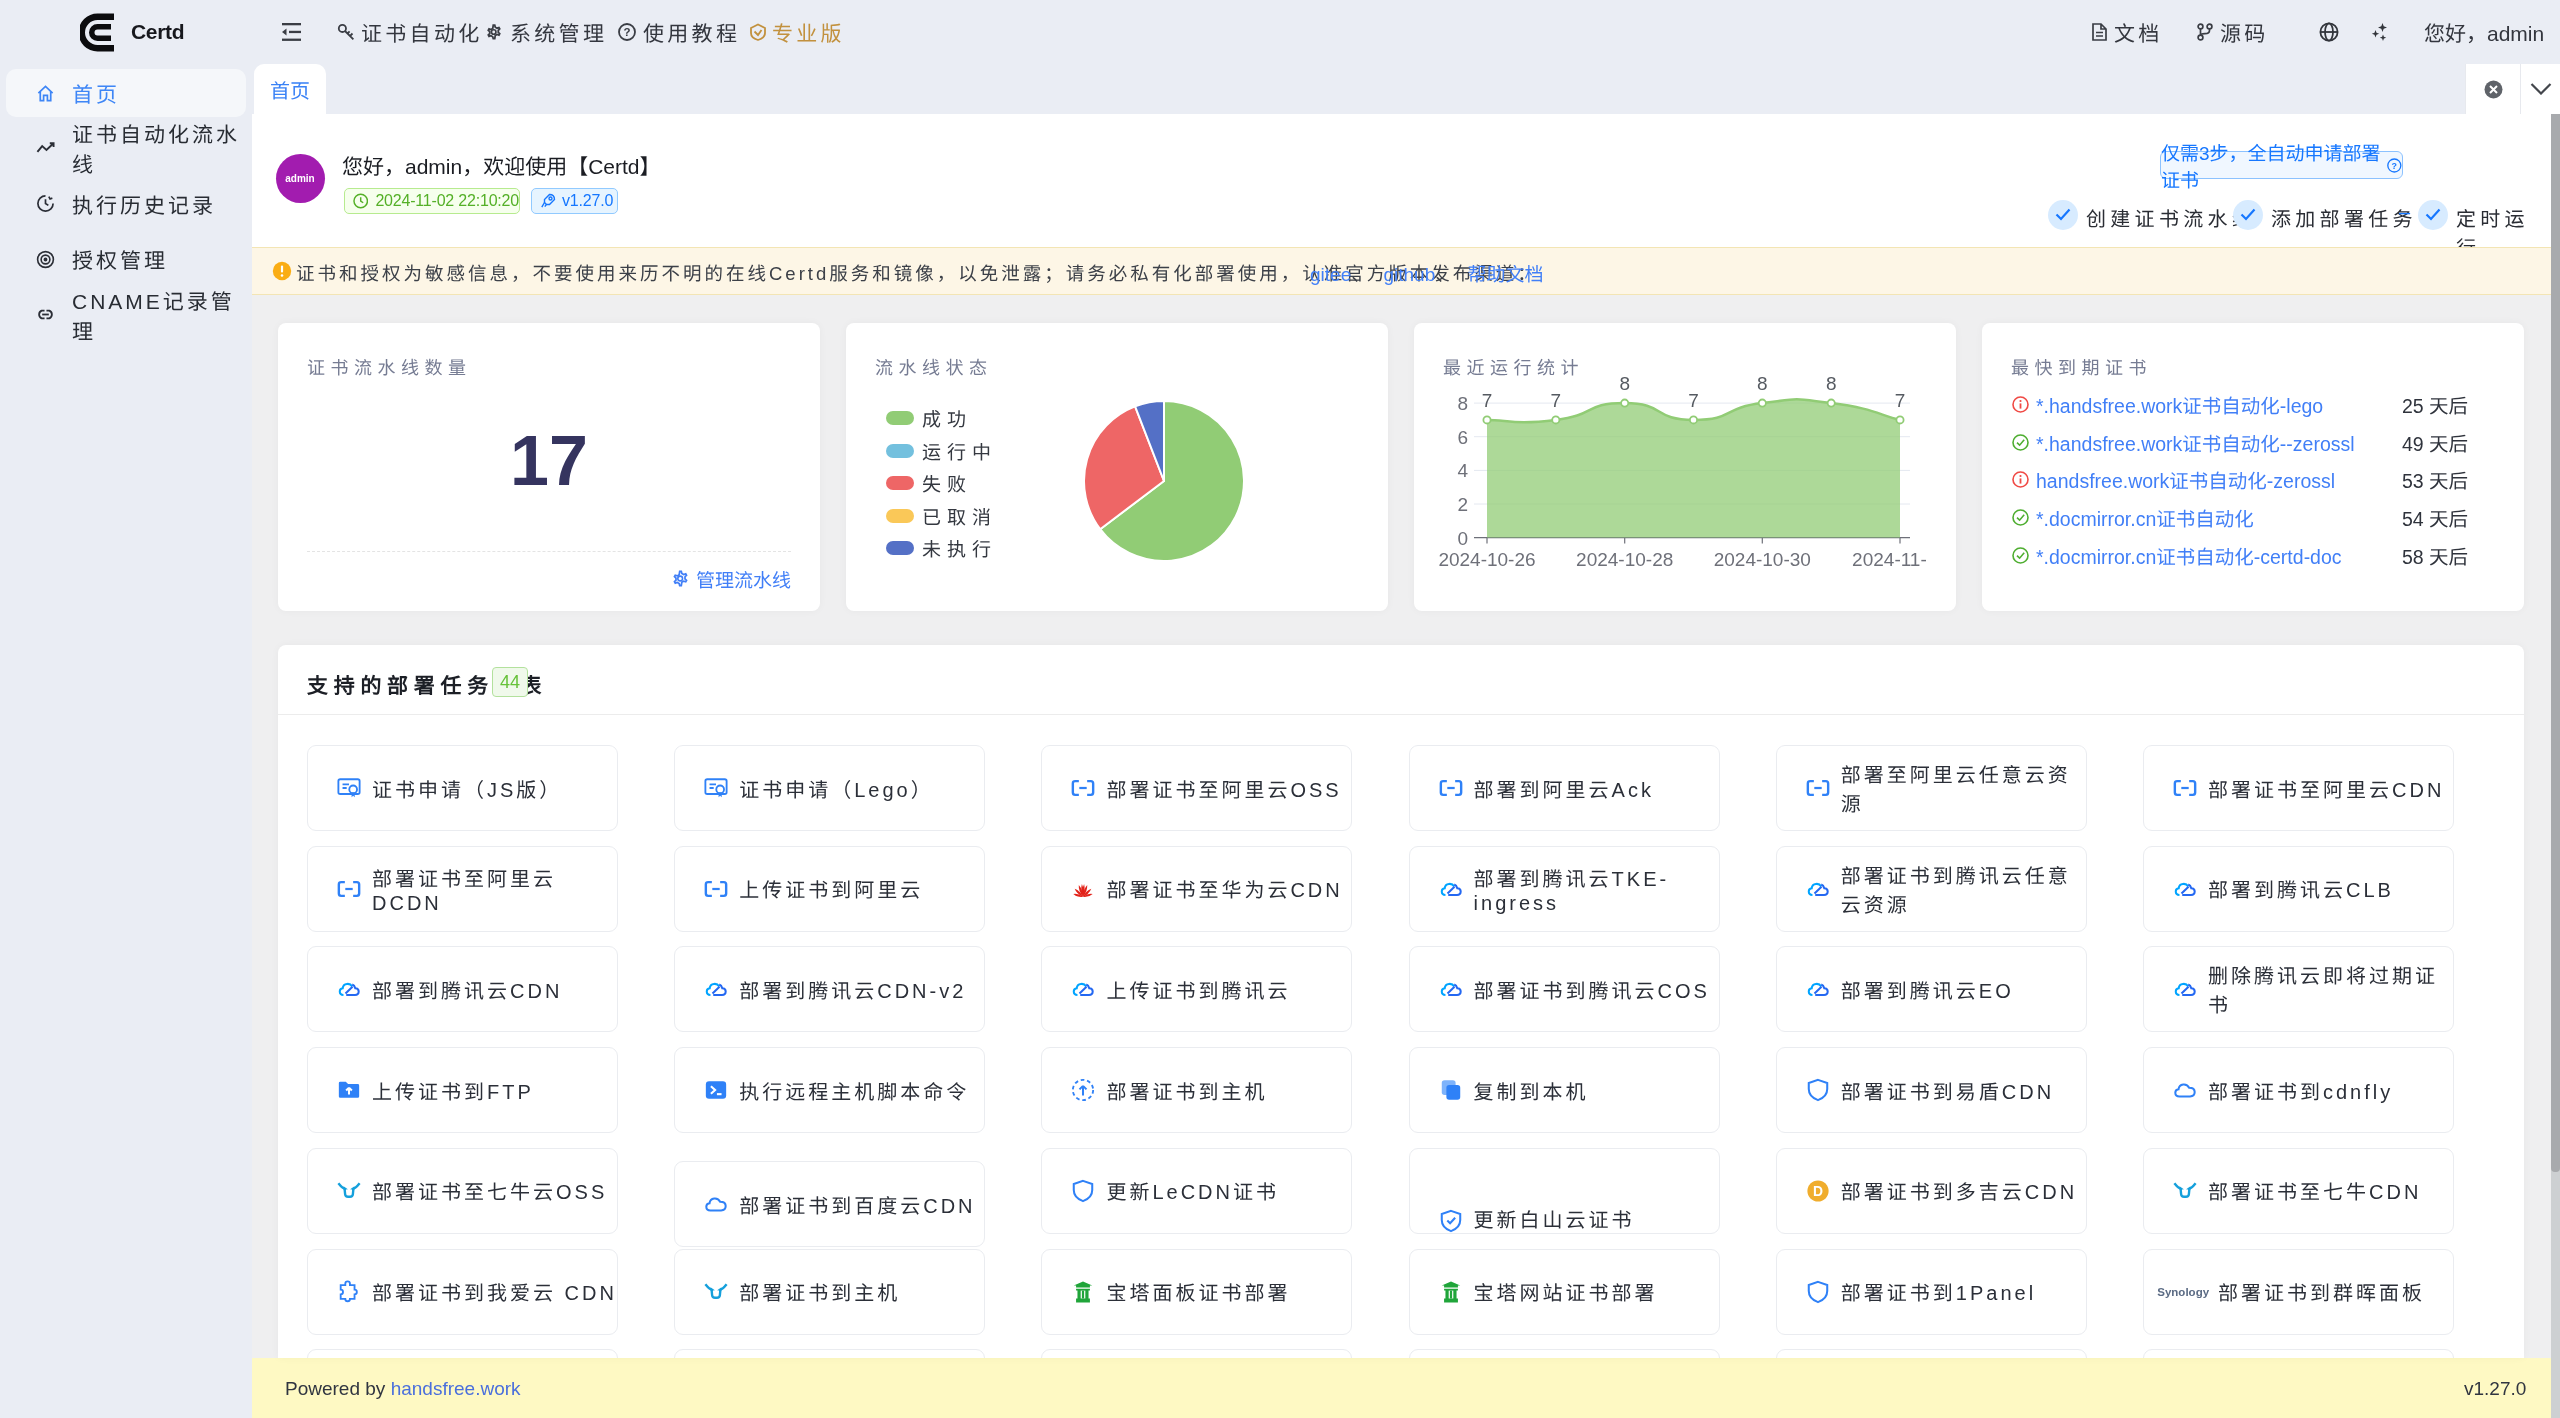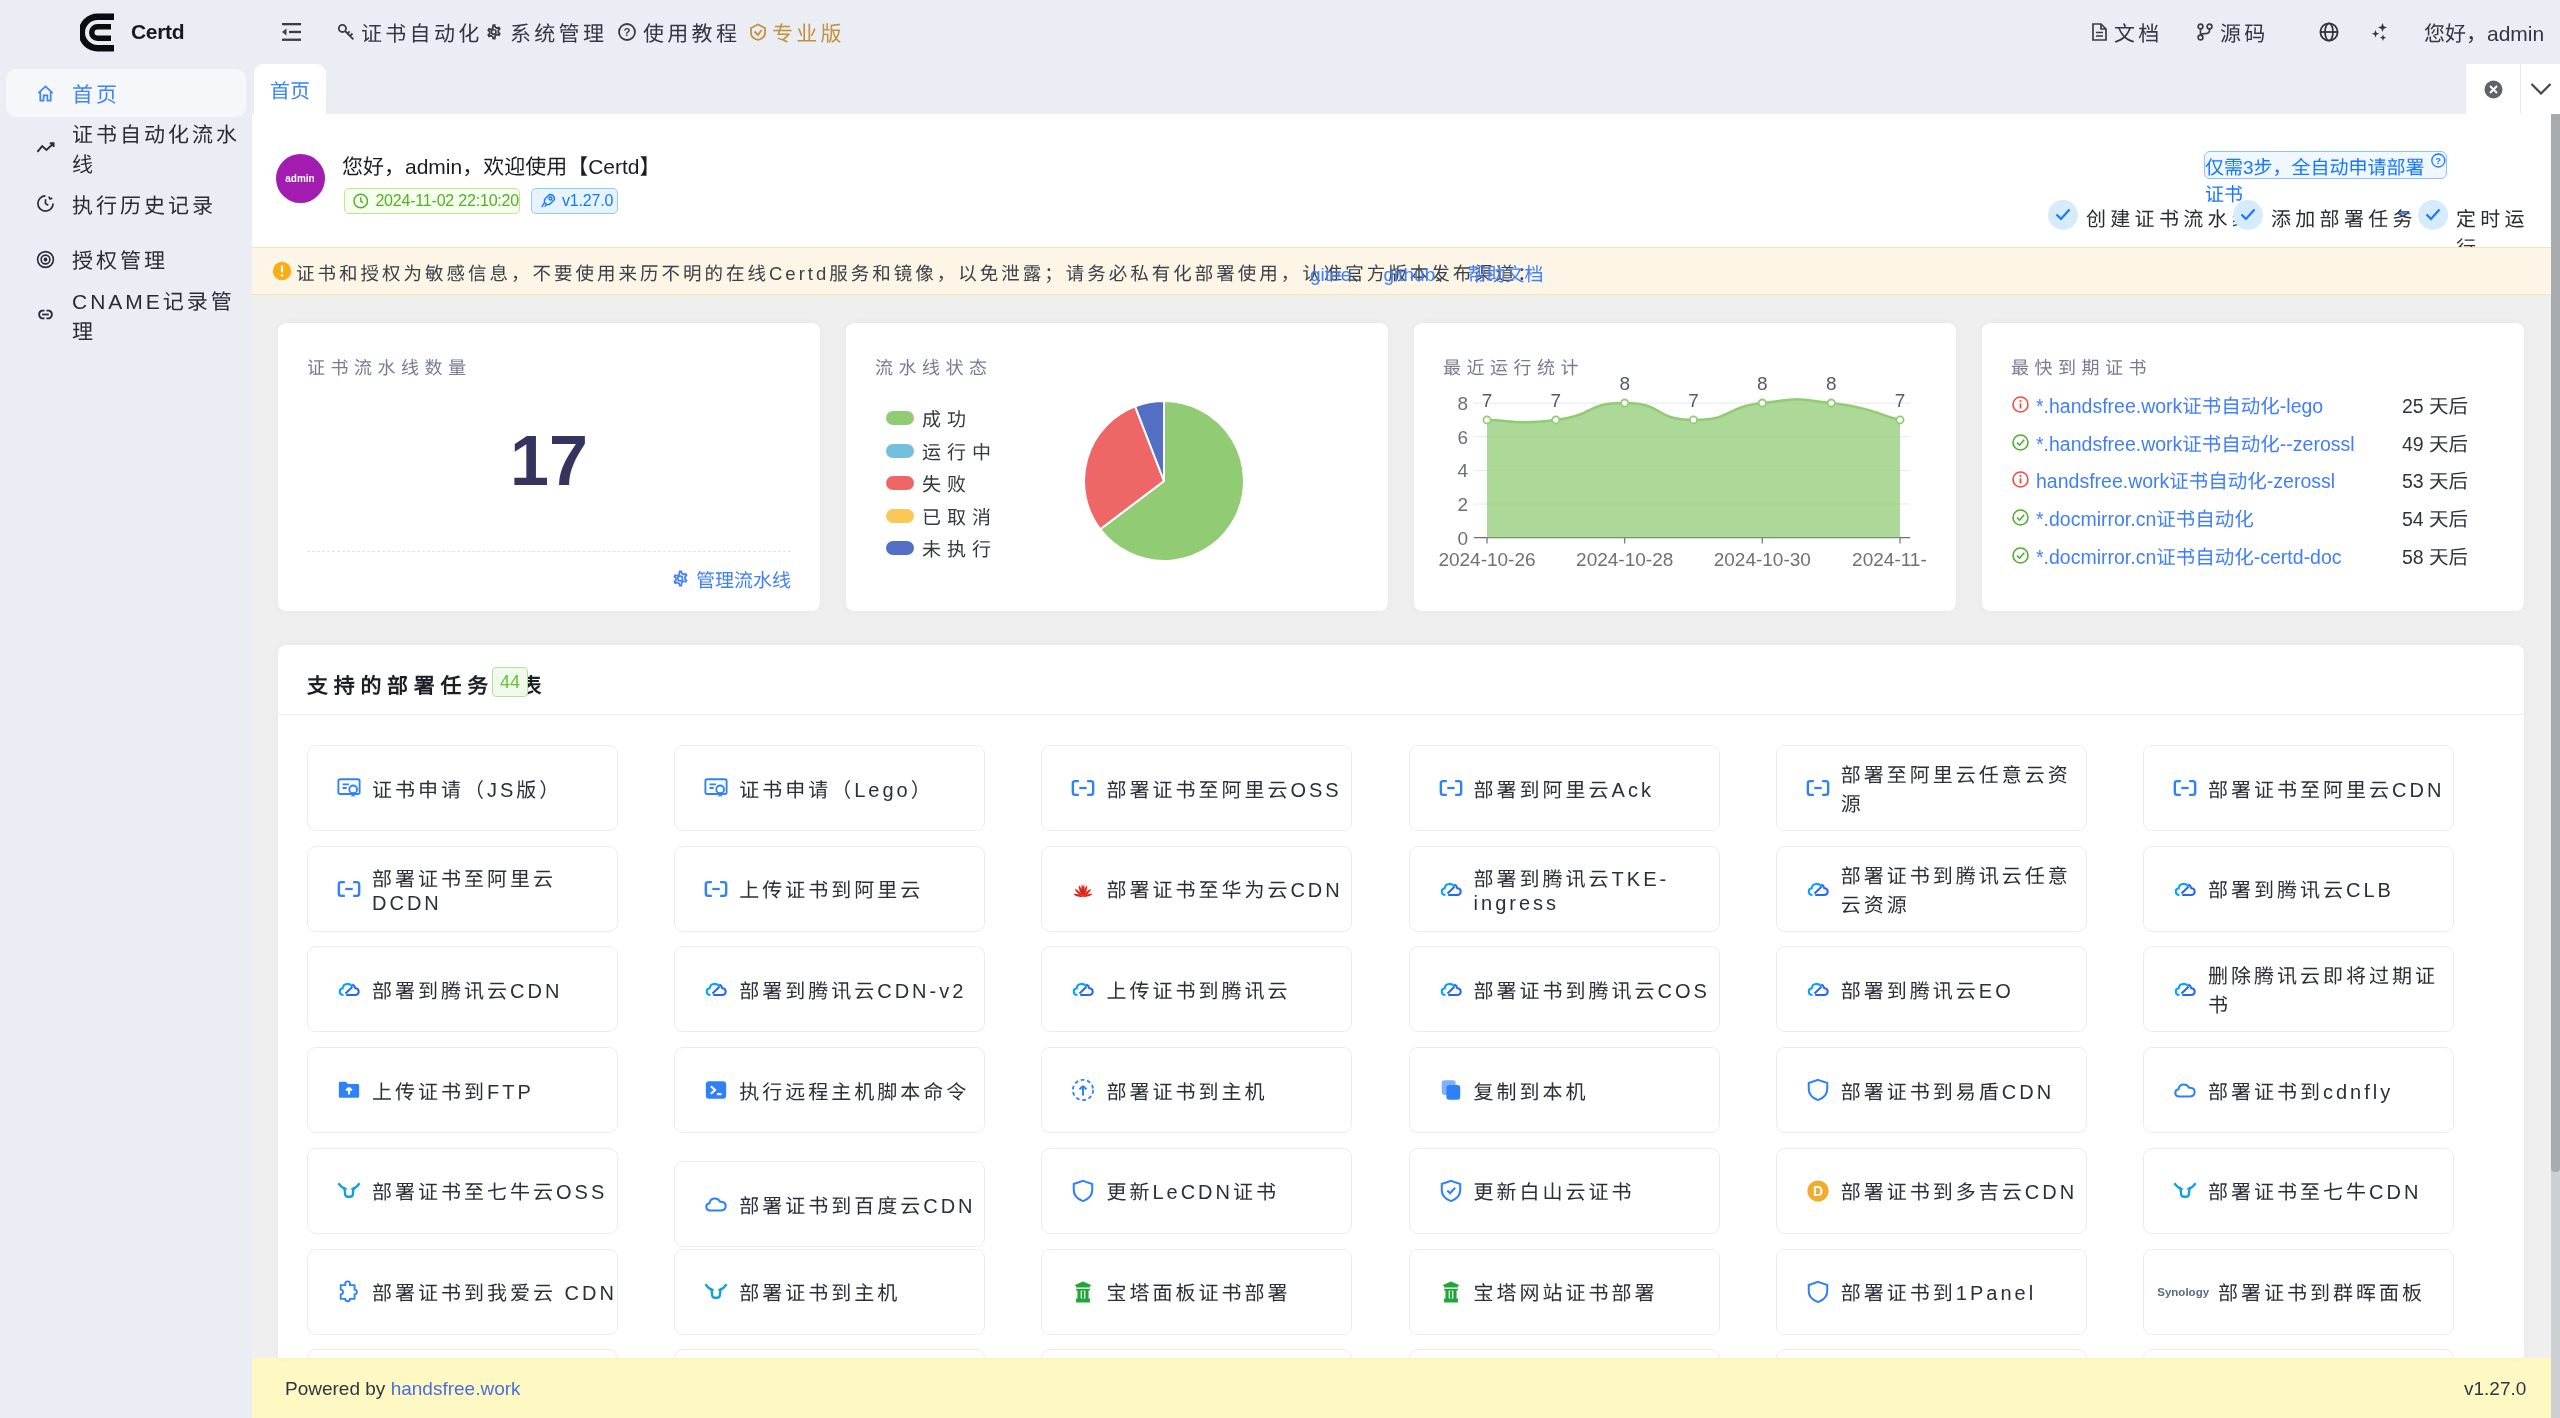--- a/index.html
+++ b/index.html
@@ -196,21 +196,21 @@
     <svg style="margin-left:8px;margin-right:6px;" width="16" height="16" viewBox="0 0 16 16">
         <g fill="none" stroke="#1677ff" stroke-width="1.4">
           <path d="M9.5 1.5 Q14.5 1.5 14.5 6.5 L9.5 11.5 L6.5 11.5 L4.5 9.5 L4.5 6.5 Z"></path>
           <circle cx="10.5" cy="5.5" r="1.5"></circle>
           <path d="M4.5 9.5 L1.8 14.2 M6.2 11.8 L4.8 13.6"></path>
         </g>
       </svg>
     v1.27.0
   </div>
 
-  <div class="abs" style="left:1908px;top:37px;width:243px;height:28px;border:1px solid #8cc2ff;background:#f0f7ff;border-radius:6px;color:#1677ff;font-size:19px;display:flex;align-items:flex-start;justify-content:center;margin-left:44px;">
+  <div class="abs" style="left:1908px;top:37px;width:243px;height:28px;border:1px solid #8cc2ff;background:#f0f7ff;border-radius:6px;color:#1677ff;font-size:19px;display:flex;align-items:center;justify-content:center;">
     仅需3步，全自动申请部署证书&nbsp;
     <svg width="17" height="17" viewBox="0 0 18 18">
         <circle cx="9" cy="9" r="8" fill="none" stroke="#1677ff" stroke-width="1.6"></circle>
         <text x="9" y="13" font-size="11" font-weight="bold" fill="#1677ff" text-anchor="middle" font-family="Liberation Sans,sans-serif">?</text>
       </svg>
   </div>
 
   <div class="abs" style="left:1796px;top:86px;width:503px;height:30px;font-size:20px;color:#2a2d34;">
     <span class="abs" style="left:0;top:0;width:30px;height:30px;border-radius:50%;background:#d7ebff;"></span>
     <svg class="abs" style="left:7px;top:8px;" width="16" height="13" viewBox="0 0 16 13">
@@ -639,21 +639,21 @@
           <path d="M7 20 Q2.5 20 2.5 16 Q2.5 12.5 6 12.2 Q6.5 7.5 11 7 Q15.5 6.5 17.5 10.5 Q23.5 10.5 23.5 15.3 Q23.5 20 18.5 20 Z" fill="none" stroke="#2f81f7" stroke-width="2.2"></path>
         </svg>
         <div class="tx">部署证书到百度云CDN</div>
       </div>
   <div class="cell" style="left:763.4px;top:502.8px;">
         <svg class="ic" viewBox="0 0 26 26">
           <path d="M13 2 L23 5.5 L23 12 Q23 20.5 13 24 Q3 20.5 3 12 L3 5.5 Z" fill="none" stroke="#2f81f7" stroke-width="2.2"></path>
         </svg>
         <div class="tx">更新LeCDN证书</div>
       </div>
-  <div class="cell" style="left:1130.6px;top:502.8px;">
+  <div class="cell" style="left:1130.6px;top:502.8px;align-items:flex-end;">
         <svg class="ic" viewBox="0 0 26 26">
           <path d="M13 2 L23 5.5 L23 12 Q23 20.5 13 24 Q3 20.5 3 12 L3 5.5 Z" fill="none" stroke="#2f81f7" stroke-width="2.2"></path>
           <path d="M9 12.5 L12 15.5 L17.5 9.5" fill="none" stroke="#2f81f7" stroke-width="2.2"></path>
         </svg>
         <div class="tx">更新白山云证书</div>
       </div>
   <div class="cell" style="left:1497.8px;top:502.8px;">
         <svg class="ic" viewBox="0 0 26 26">
           <circle cx="13" cy="13" r="11.5" fill="#f0ad2d"></circle>
           <text x="13" y="18.5" text-anchor="middle" font-size="15" font-weight="bold" fill="#fff" font-family="Liberation Sans,sans-serif">D</text>

